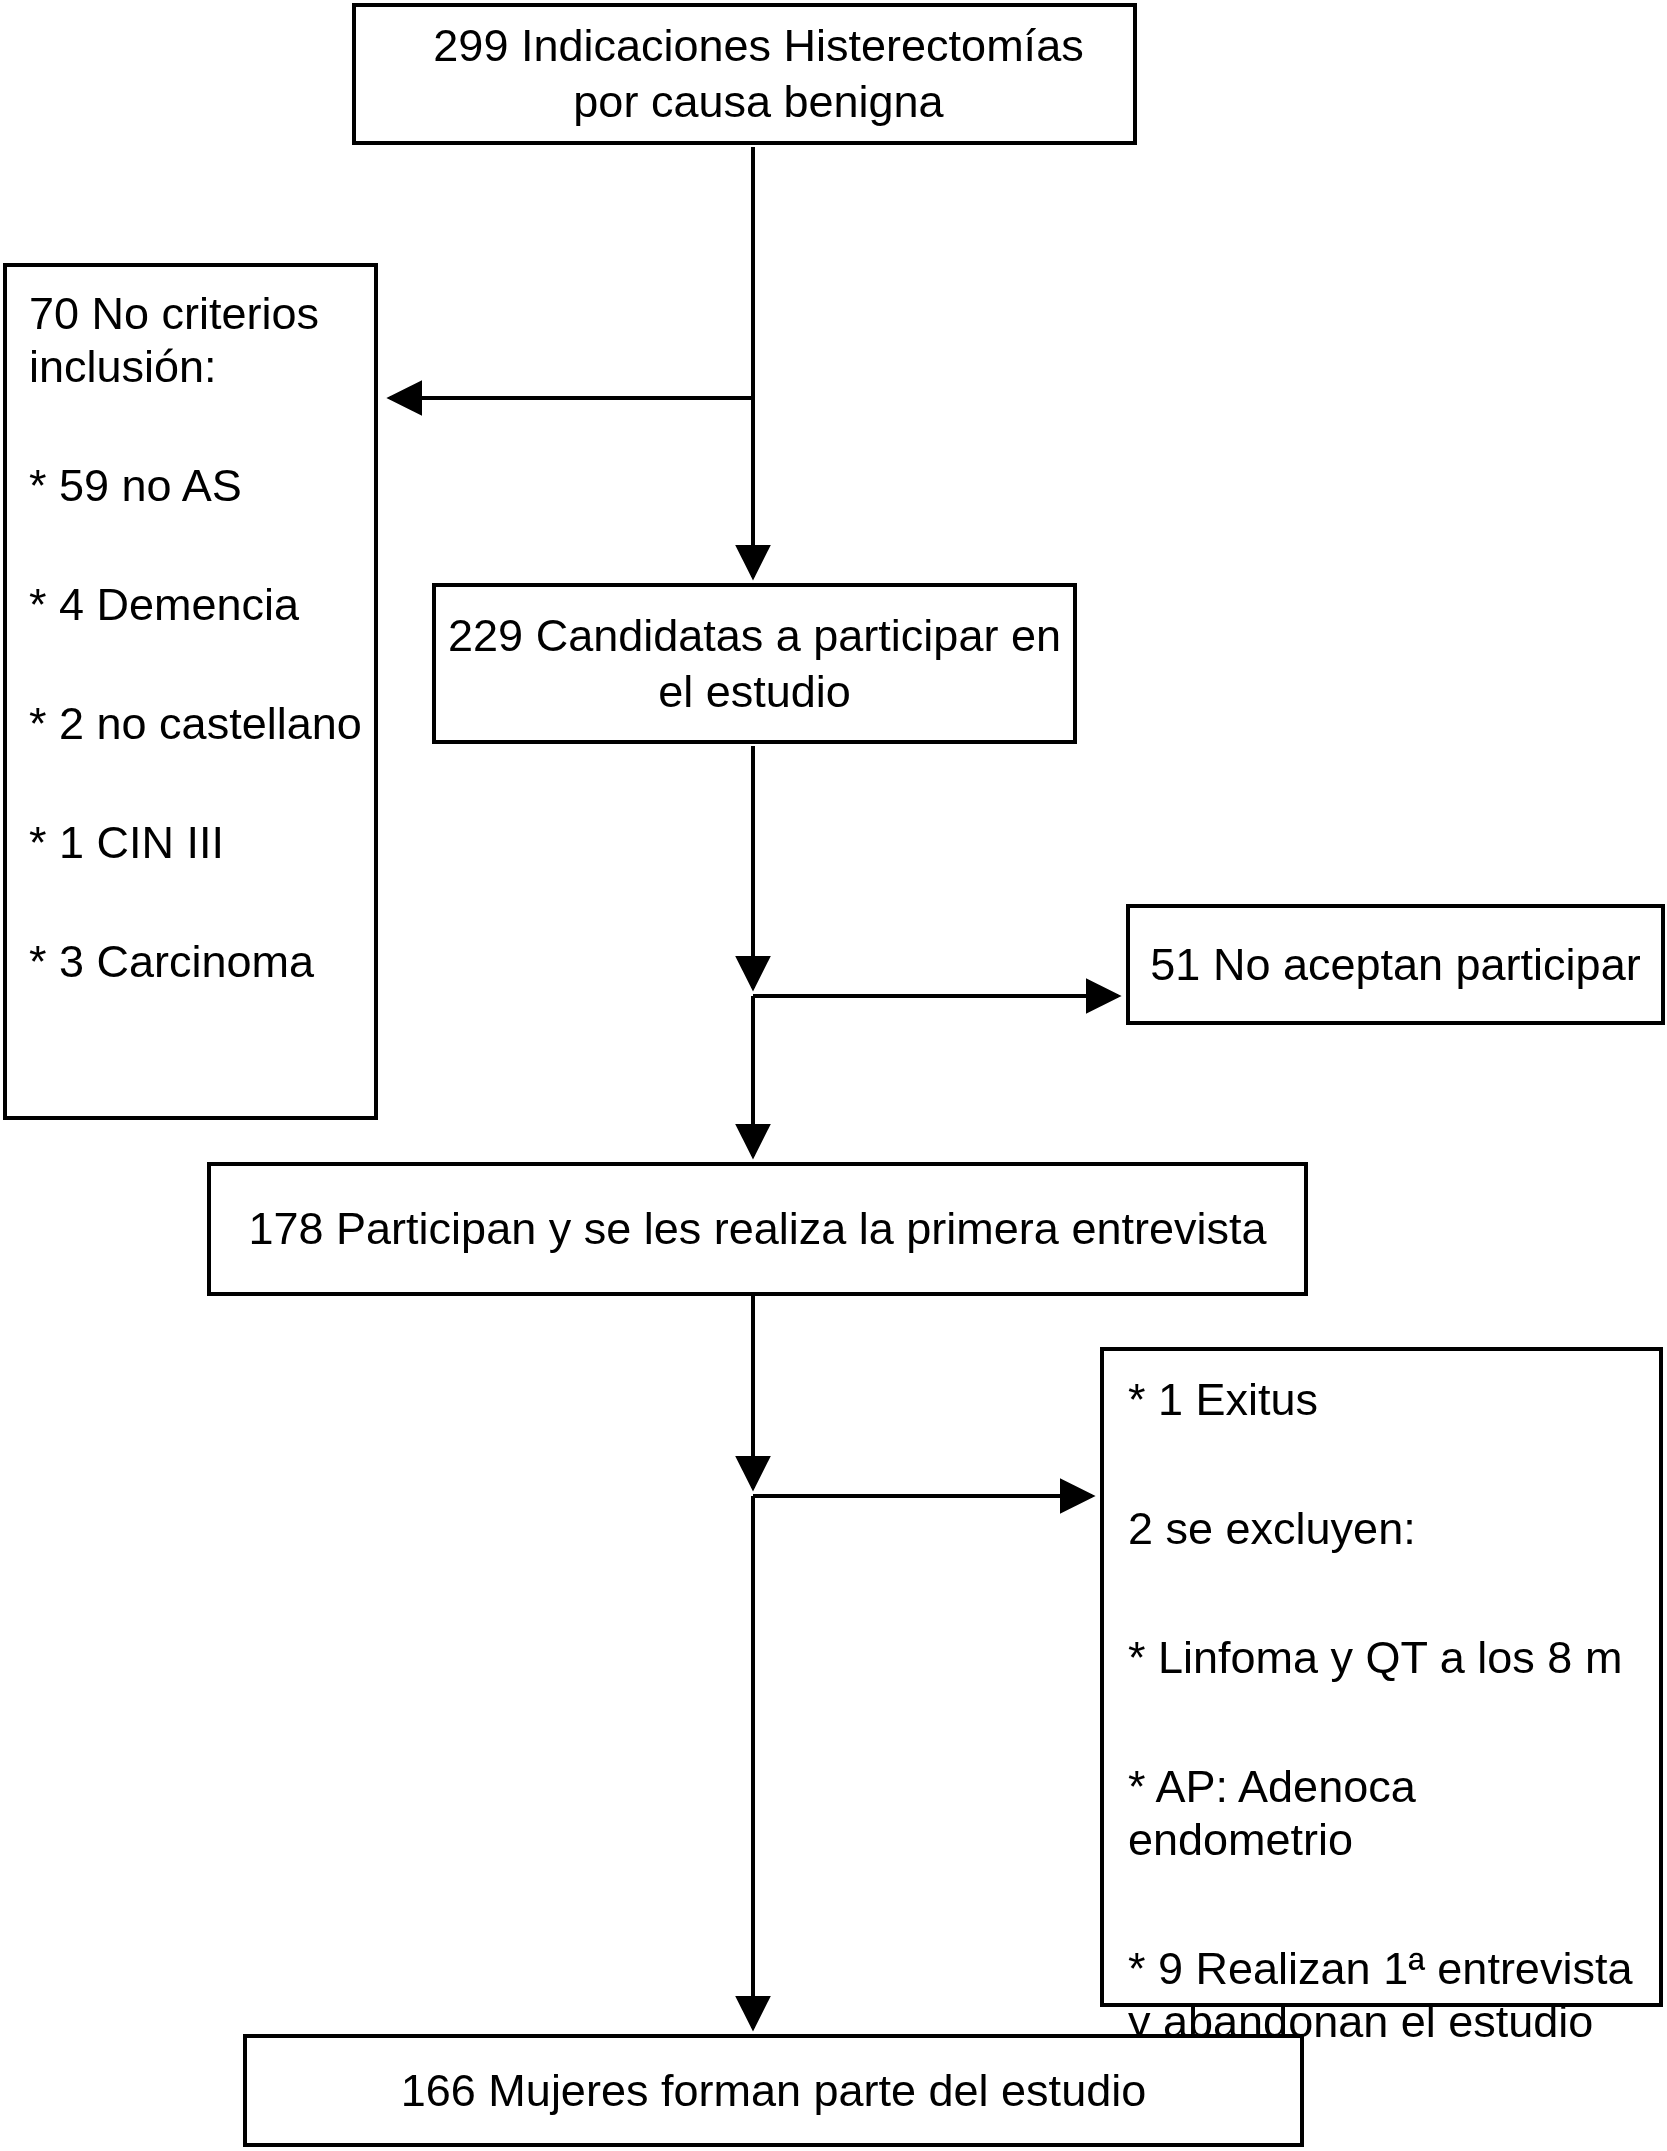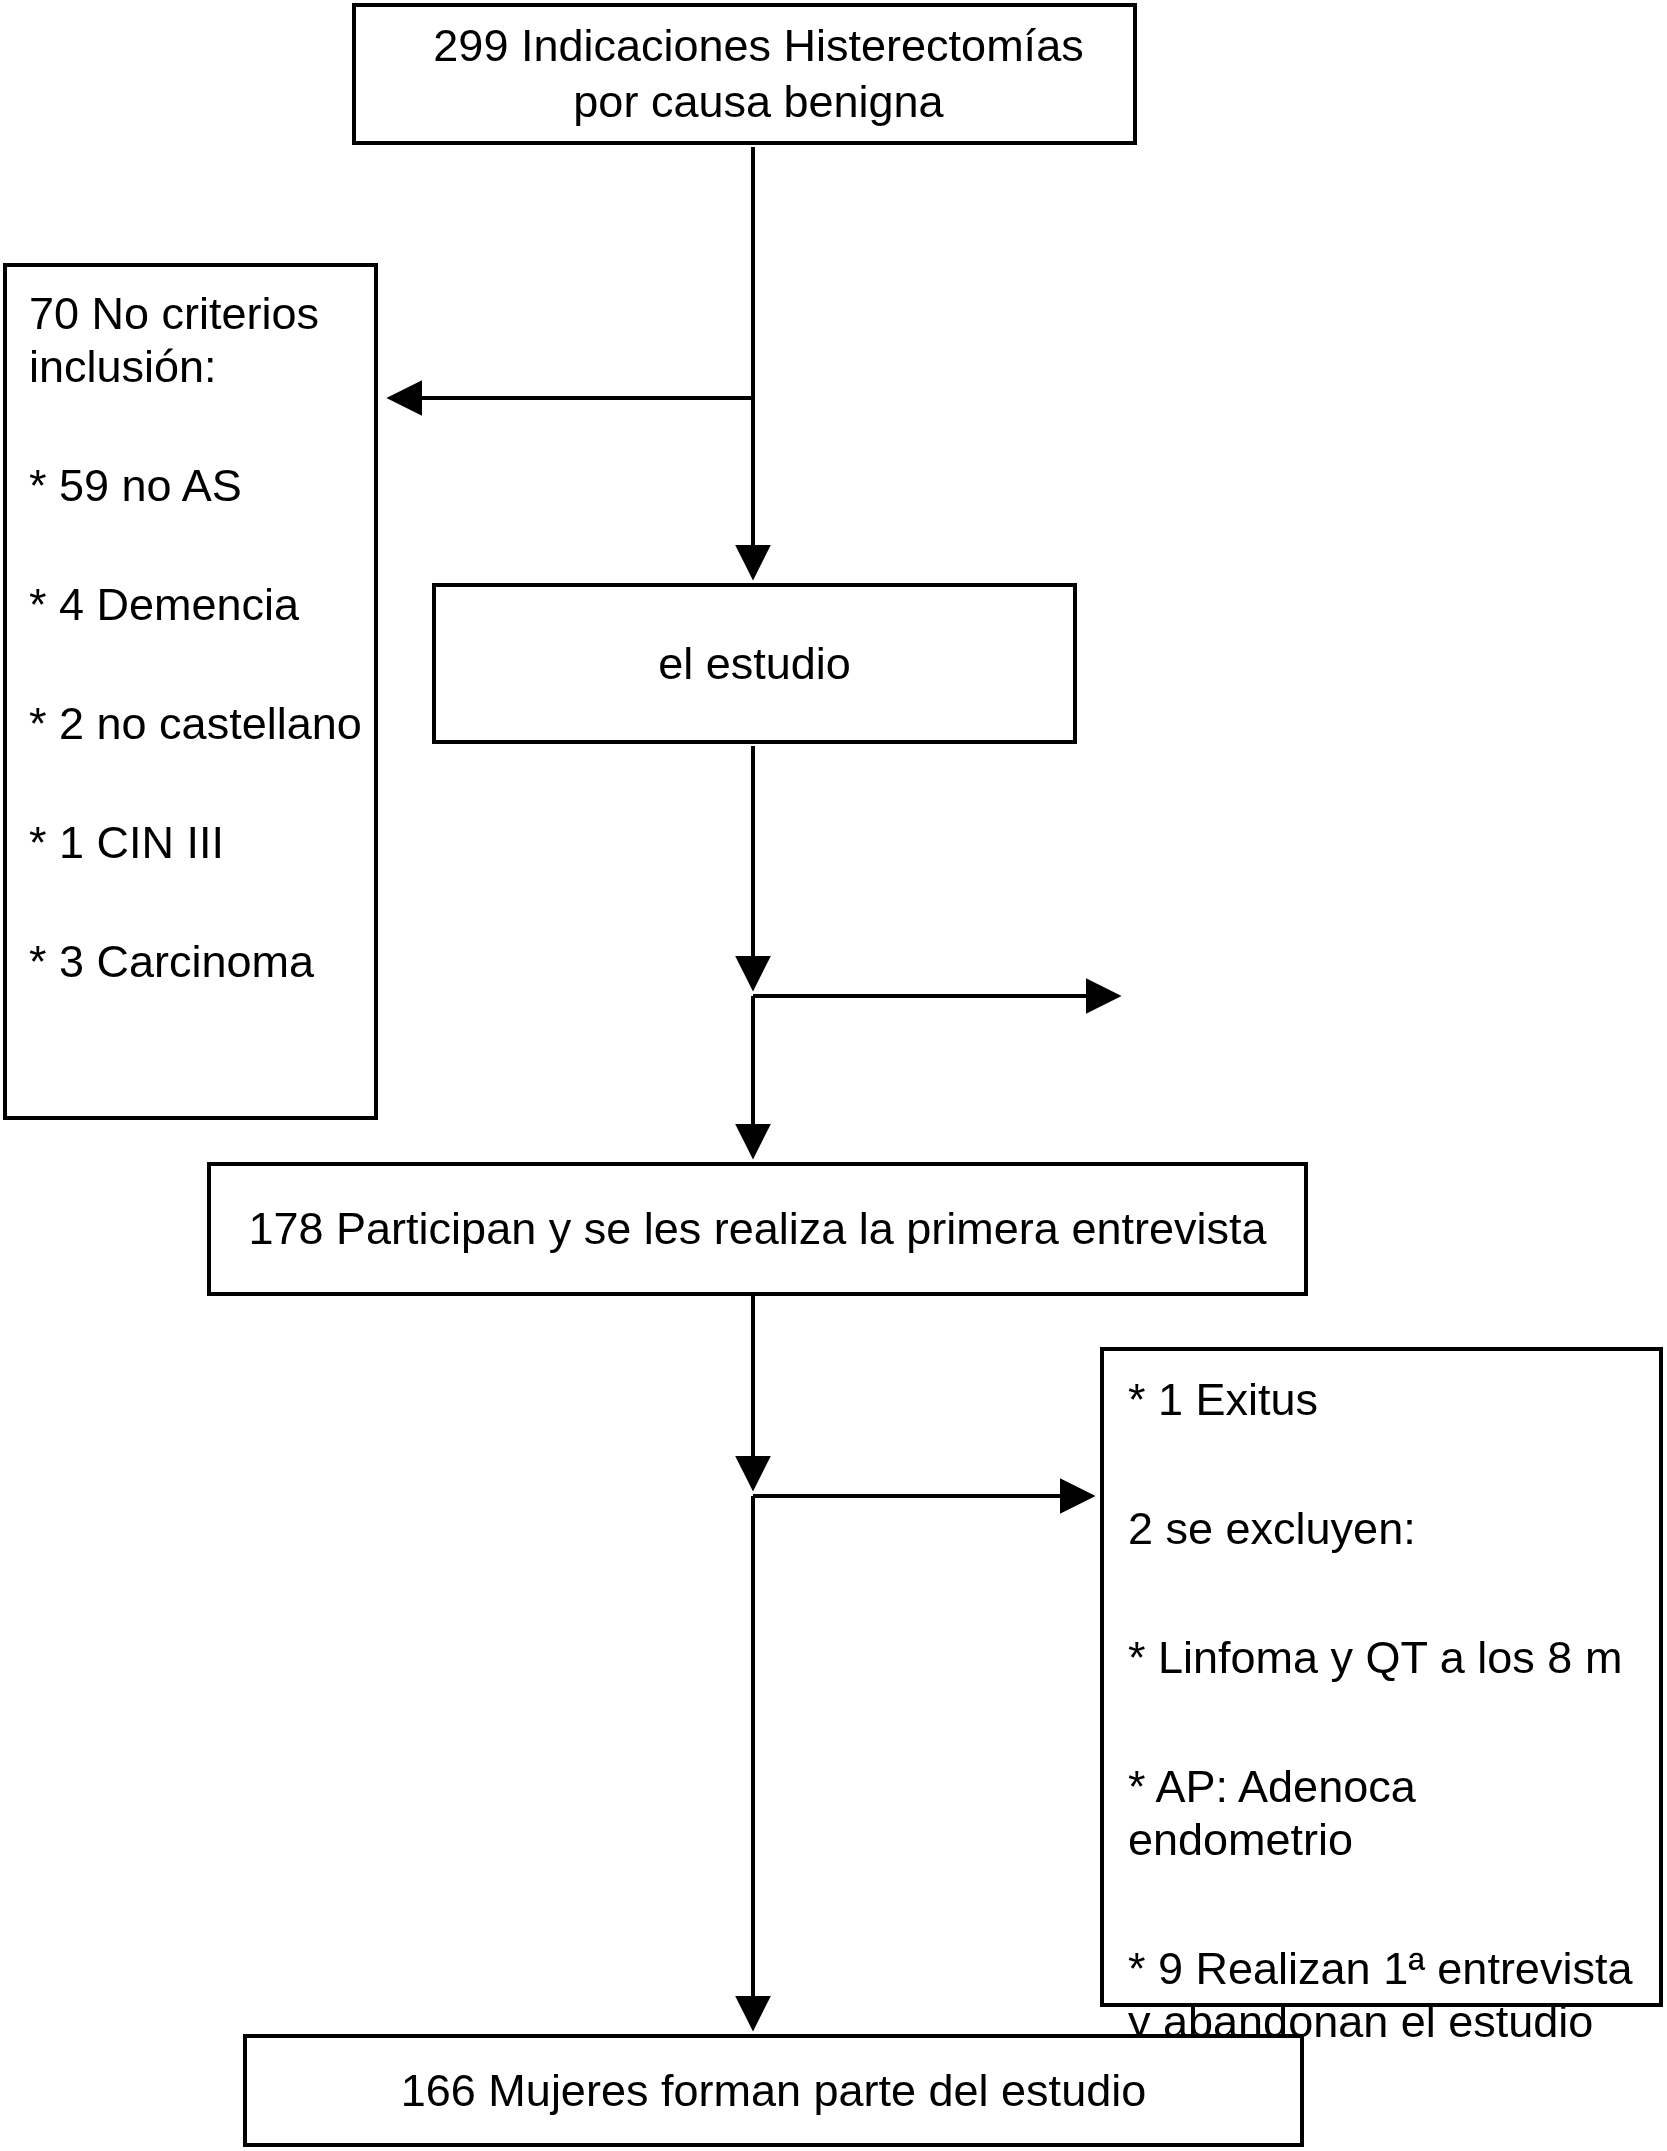--- a/index.html
+++ b/index.html
@@ -91,23 +91,27 @@
   <div class="box box-70">
     <div class="para">70 No criterios inclusión:</div>
     <div class="item">* 59 no AS</div>
     <div class="item">* 4 Demencia</div>
     <div class="item">* 2 no castellano</div>
     <div class="item">* 1 CIN III</div>
     <div class="item">* 3 Carcinoma</div>
   </div>
 
   <div class="box box-229 centered">
+    <div>229 Candidatas a participar en</div>
     <div>el estudio</div>
   </div>
 
+  <div class="box box-51 centered">
+    <div>51 No aceptan participar</div>
+  </div>
 
   <div class="box box-178 centered">
     <div>178 Participan y se les realiza la primera entrevista</div>
   </div>
 
   <div class="box box-excl">
     <div class="item">* 1 Exitus</div>
     <div class="item">2 se excluyen:</div>
     <div class="item">* Linfoma y QT a los 8 m</div>
     <div class="item">* AP: Adenoca endometrio</div>

